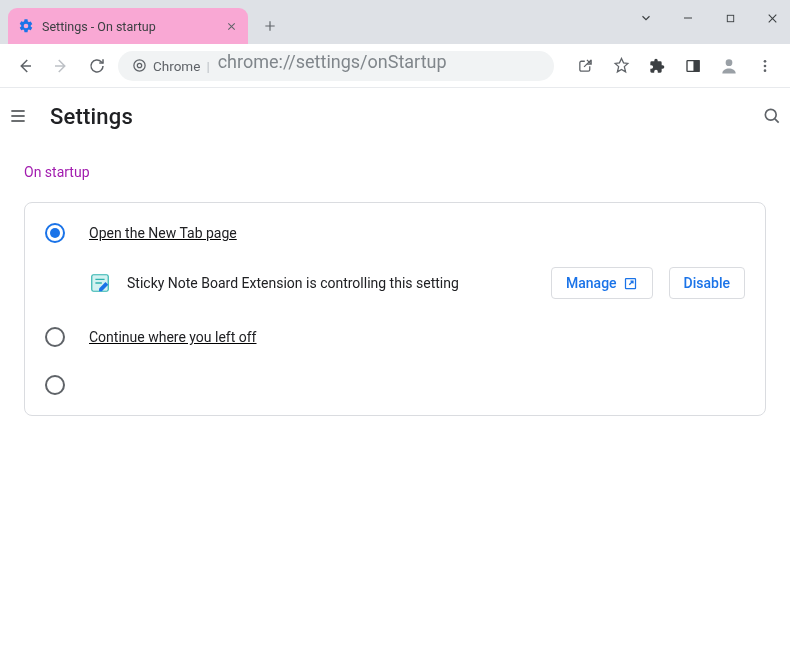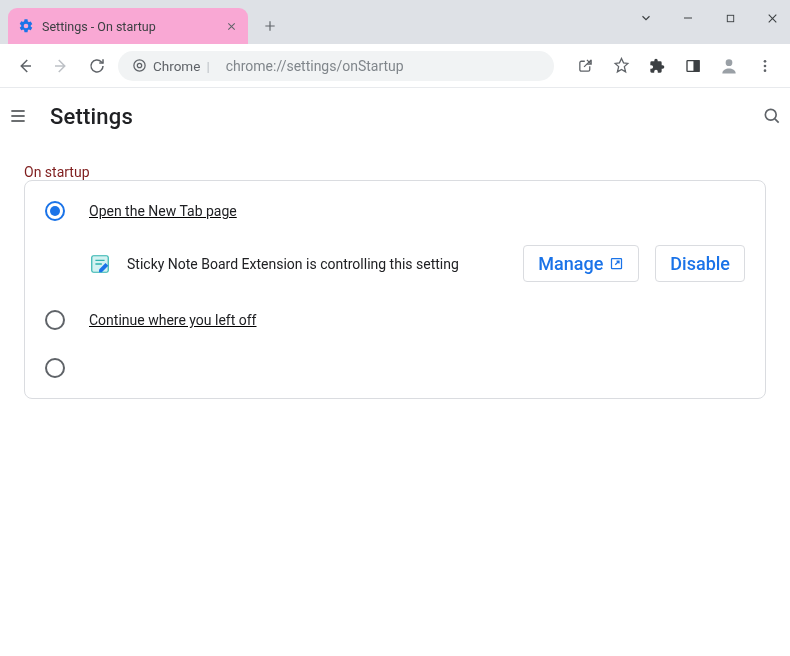--- a/index.html
+++ b/index.html
@@ -12,46 +12,46 @@
 .tab .title { font-size:12.5px; color:#3c4043; flex:1; white-space:nowrap; overflow:hidden; text-overflow:ellipsis; }
 .tab .close { width:14px; height:14px; display:flex; align-items:center; justify-content:center; color:#5f6368; cursor:pointer; }
 .newtab { width:28px; height:28px; display:flex; align-items:center; justify-content:center; margin-left:8px; margin-bottom:4px; color:#5f6368; cursor:pointer; }
 .win-controls { position:absolute; right:6px; top:6px; display:flex; gap:18px; align-items:center; }
 .win-controls > div { width:24px; height:24px; display:flex; align-items:center; justify-content:center; color:#3c4043; cursor:pointer; }
 
 
 .addr-row { height:44px; display:flex; align-items:center; padding:0 10px; gap:6px; border-bottom:1px solid #e8eaed; }
 .nav-btn { width:30px; height:30px; display:flex; align-items:center; justify-content:center; color:#5f6368; border-radius:50%; cursor:pointer; }
 .nav-btn.disabled { color:#bdc1c6; cursor:default; }
-.omnibox { flex:1; height:30px; background:#f1f3f4; border-radius:15px; display:flex; align-items:center; padding:0 14px; gap:16px; }
+.omnibox { flex:1; height:30px; background:#f1f3f4; border-radius:15px; display:flex; padding:0 14px; gap:8px; }
 .omnibox .secure { color:#5f6368; display:flex; align-items:center; gap:6px; font-size:13.5px; }
 .omnibox .divider { color:#bdc1c6; }
-.omnibox .url { font-size:14px; color:#80868b; }
+.omnibox .url { font-size:18px; color:#80868b; }
 .right-icons { display:flex; align-items:center; gap:6px; margin-left:10px; }
 .right-icons > div { width:30px; height:30px; display:flex; align-items:center; justify-content:center; color:#5f6368; cursor:pointer; border-radius:50%; }
 
 
 .settings-header { height:56px; display:flex; align-items:center; padding:0 4px; }
 .hamburger { width:28px; height:28px; display:flex; align-items:center; justify-content:center; cursor:pointer; }
 .settings-title { font-size:22px; font-weight:500; color:#202124; margin-left:18px; letter-spacing:0.2px; }
 .settings-search { margin-left:auto; width:28px; height:28px; display:flex; align-items:center; justify-content:center; cursor:pointer; }
 
 
 .content { padding:20px 24px 0 24px; }
-.section-label { font-size:14px; color:#7f1d1d; margin-bottom:0; }
+.section-label { font-size:14px; color:#a21caf; margin-bottom:22px; }
 .card { border:1px solid #dadce0; border-radius:8px; background:#fff; padding:6px 0; }
 .radio-row { display:flex; align-items:center; padding:14px 20px; gap:24px; cursor:pointer;text-decoration:underline; }
 .radio { width:20px; height:20px; border-radius:50%; border:2px solid #5f6368; position:relative; flex-shrink:0; }
 .radio.selected { border-color:#1a73e8; }
 .radio.selected::after { content:""; position:absolute; top:3px; left:3px; width:10px; height:10px; background:#1a73e8; border-radius:50%; }
 .radio-label { font-size:14px; color:#202124; }
 .ext-row { display:flex; align-items:center; padding:10px 20px 14px 64px; gap:16px; }
 .ext-icon { width:22px; height:22px; display:flex; align-items:center; justify-content:center; }
 .ext-text { font-size:14px; color:#202124; flex:1; }
-.pill-btn { border:1px solid #dadce0; background:#fff; color:#1a73e8; font-size:18px; padding:7px 14px; border-radius:4px; cursor:pointer; display:flex; align-items:center; gap:6px; font-weight:500; }
+.pill-btn { border:1px solid #dadce0; background:#fff; color:#1a73e8; font-size:14px; padding:7px 14px; border-radius:4px; cursor:pointer; display:flex; align-items:center; gap:6px; font-weight:500; }
 
 svg { display:block; }
 </style>
 </head>
 <body>
 
 <div class="titlebar">
   <div class="tab">
     <span class="favicon">
       <svg viewBox="0 0 24 24" fill="#1a73e8">

